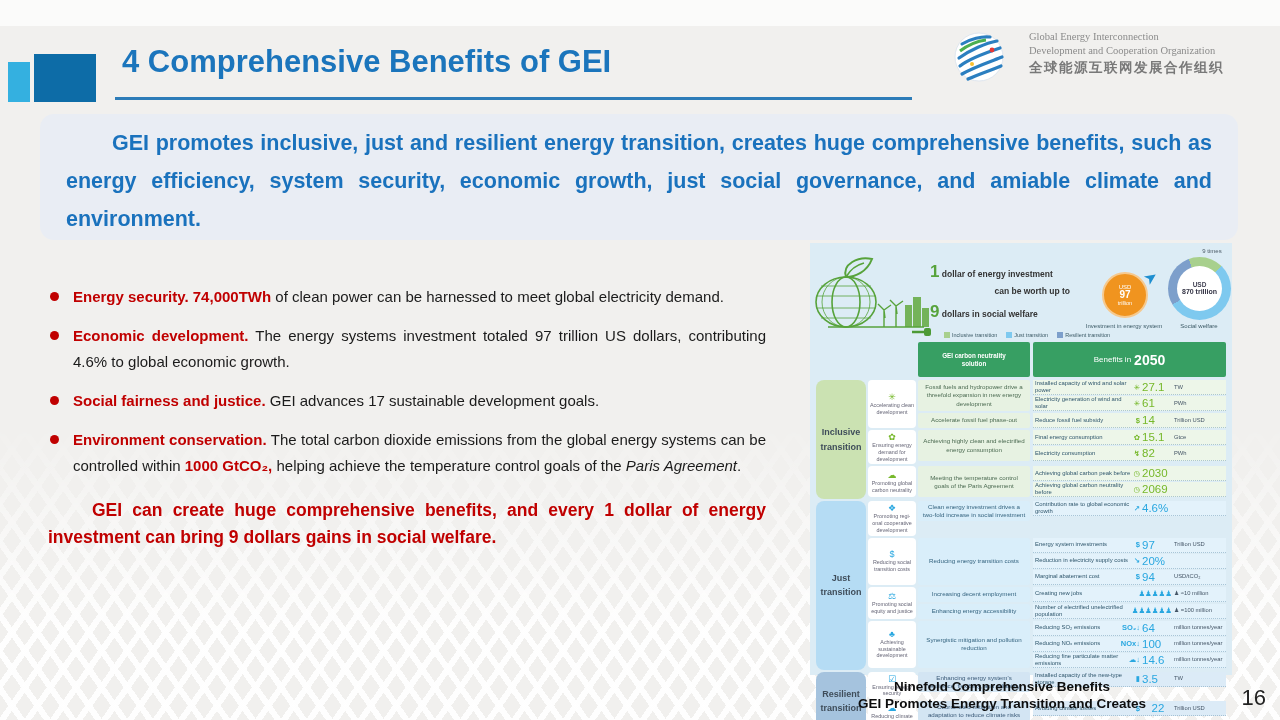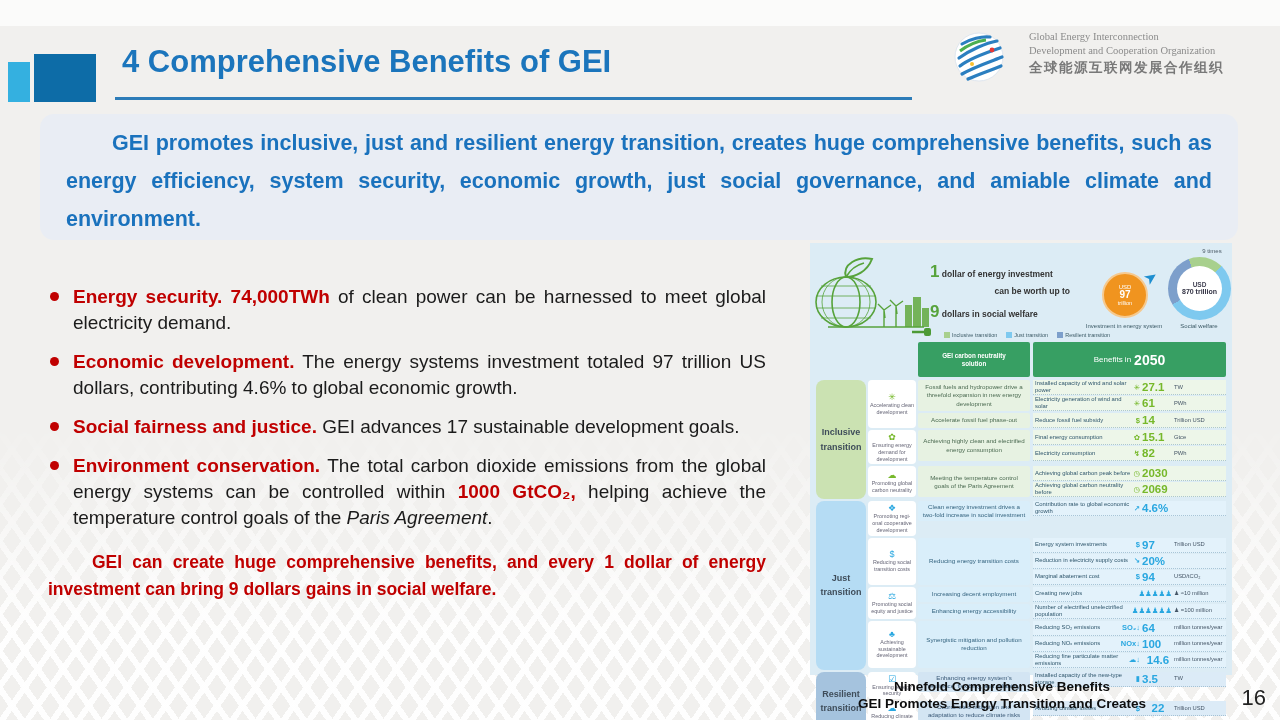--- a/index.html
+++ b/index.html
@@ -24,21 +24,21 @@
   .logo { position:absolute; left:952px; top:30px; display:flex; align-items:flex-start; gap:23px; }
   .logo-en { font-family:"Liberation Serif","DejaVu Serif",serif; font-size:10.5px; color:#8b8b8b; line-height:1.3; }
   .logo-cn { font-size:13.5px; color:#787878; font-weight:bold; letter-spacing:1.5px; margin-top:2px; }
 
   .summary { position:absolute; left:40px; top:114px; width:1198px; height:126px; background:#e9edf4; border-radius:14px; }
   .summary p { margin:10px 26px 0; font-size:21.5px; font-weight:bold; color:#1a72bd; line-height:38px; text-align:justify; text-indent:46px; }
 
   .content { position:absolute; left:48px; top:284px; width:718px; }
   .bullet { display:flex; margin-bottom:13px; }
   .dot { width:9px; height:9px; border-radius:50%; background:#c00000; margin:8px 14px 0 2px; flex-shrink:0; }
-  .btext { font-size:19px; line-height:26px; color:#1b1b1b; text-align:justify; flex:1; }
+  .btext { font-size:15px; line-height:26px; color:#1b1b1b; text-align:justify; flex:1; }
   .lead { color:#c00000; font-weight:bold; }
   .closing { margin-top:18px; font-size:17.5px; line-height:27px; font-weight:bold; color:#c00000; text-align:justify; text-indent:44px; }
 
   
   .ig { position:absolute; left:810px; top:243px; width:422px; height:432px; background:#dcecf5; padding:5px 6px; }
   .ig-hero { position:relative; height:92px; }
   .ig-illus { position:absolute; left:-4px; top:0; }
   .ig-headline { position:absolute; left:114px; top:11px; width:170px; font-size:8.5px; font-weight:bold; color:#333; line-height:1.55; }
   .ig-headline .hl2 { text-align:right; padding-right:30px; }
   .bignum { font-size:17px; }
@@ -72,21 +72,21 @@
   .ig-icon-cell { width:48px; flex-shrink:0; background:#fff; border-radius:4px; margin-right:2px; display:flex; flex-direction:column; align-items:center; justify-content:center; text-align:center; padding:2px 1px; }
   .ig-icon { font-size:9px; }
   .ig-icon-label { font-size:5.4px; color:#667; line-height:1.25; }
   .ig-subrows { flex:1; display:flex; flex-direction:column; gap:2px; }
   .ig-subrow { display:flex; }
   .ig-sol { width:112px; flex-shrink:0; border-radius:2px; margin-right:3px; display:flex; align-items:center; justify-content:center; text-align:center; font-size:6.2px; line-height:1.3; padding:2px 4px; }
   .ig-bens { flex:1; display:flex; flex-direction:column; gap:1px; }
   .ig-ben { display:flex; align-items:center; min-height:15px; padding:0 2px; border-bottom:1px dotted rgba(120,160,185,.55); }
   .ig-ben-label { flex:1; font-size:5.9px; color:#2f566c; line-height:1.15; }
   .ig-ben-icon { font-size:7.5px; font-weight:bold; margin:0 2px; white-space:nowrap; }
-  .ig-ben-value { font-size:11.5px; font-weight:bold; min-width:32px; }
+  .ig-ben-value { font-size:11.5px; font-weight:normal; min-width:32px; }
   .ig-ben-unit { width:50px; font-size:5.8px; color:#456; line-height:1.1; }
 
   .caption { position:absolute; left:792px; top:679px; width:420px; text-align:center; font-weight:bold; font-size:13.5px; line-height:16.5px; color:#0d0d0d; }
   .pagenum { position:absolute; right:14px; top:685px; font-size:22px; color:#222; }
 </style>
 </head>
 <body>
 
 <div class="slide">
   <div class="top-band"></div>
@@ -403,21 +403,21 @@
                       </div>
                       <div class="ig-ben" style="background: rgb(227, 242, 251);">
                         <div class="ig-ben-label">Reducing NOₓ emissions</div>
                         <span class="ig-ben-icon" style="color: rgb(41, 167, 224);">NOx↓</span>
                         <span class="ig-ben-value" style="color: rgb(41, 167, 224);">100</span>
                         <span class="ig-ben-unit">million tonnes/year</span>
                       </div>
                       <div class="ig-ben" style="background: rgb(227, 242, 251);">
                         <div class="ig-ben-label">Reducing fine particulate matter emissions</div>
                         <span class="ig-ben-icon" style="color: rgb(41, 167, 224);">☁↓</span>
-                        <span class="ig-ben-value" style="color: rgb(41, 167, 224); text-align: center;">14.6</span>
+                        <span class="ig-ben-value" style="color: rgb(41, 167, 224);">14.6</span>
                         <span class="ig-ben-unit">million tonnes/year</span>
                       </div>
                     </div>
                   </div>
                 </div>
               </div>
             </div>
           </div>
           <div class="ig-sec">
             <div class="ig-group" style="background: rgb(165, 195, 222);">Resilient transition</div>

